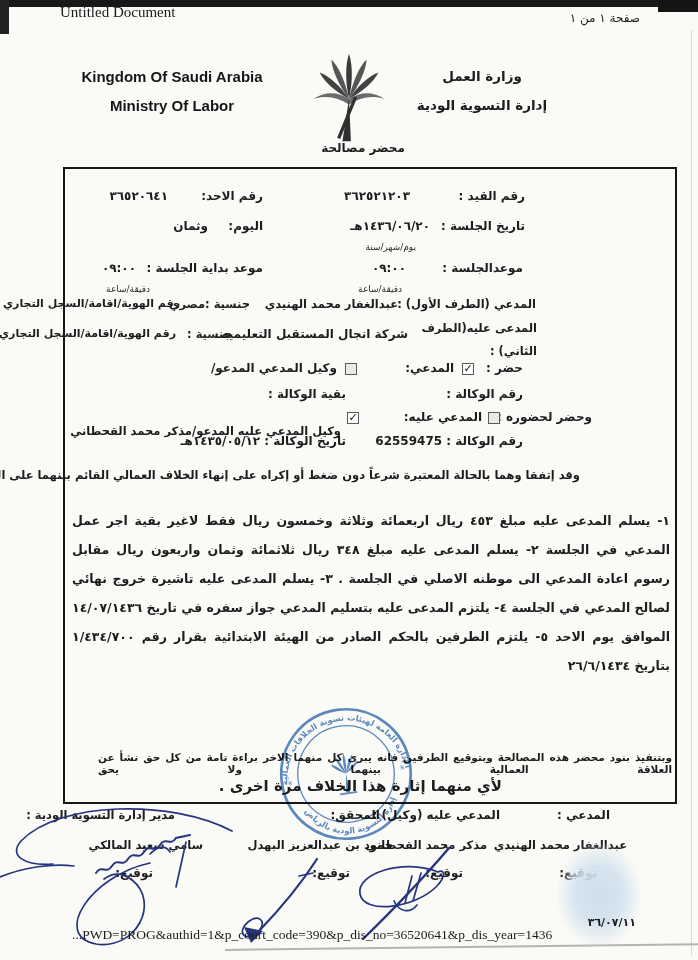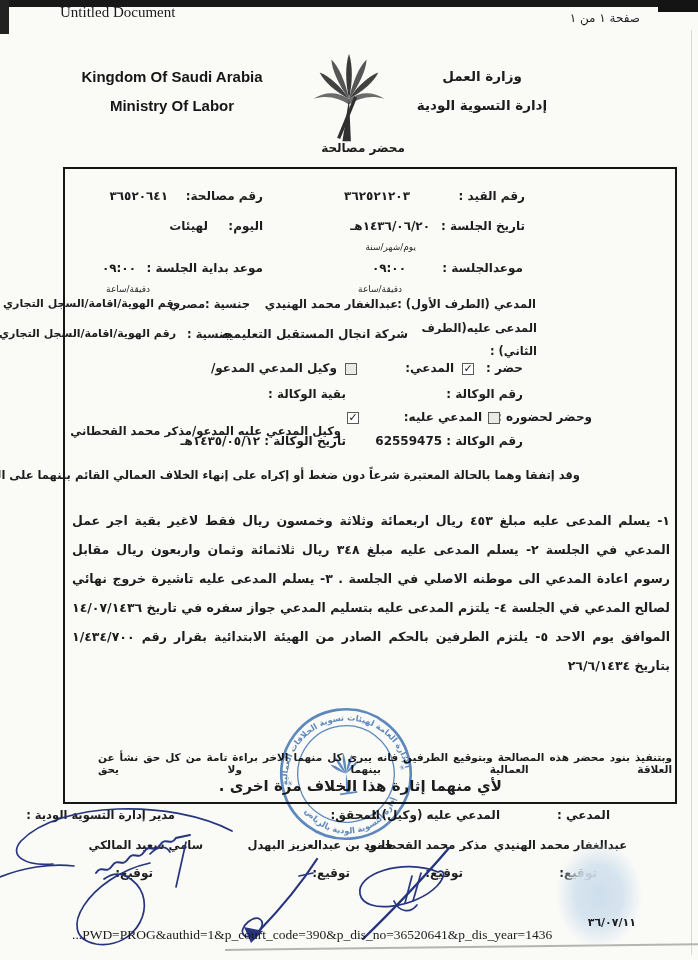--- a/index.html
+++ b/index.html
@@ -72,28 +72,28 @@
       <path d="M50 52 L43 97 L52 97 Z" fill="#2f2f2f"></path>
       <path d="M57 50 L39 94" stroke="#2f2f2f" stroke-width="3.5" fill="none"></path>
     </g>
   </svg>
   <div class="ar center" style="left:299px;top:141px;width:110px;font-size:12px;margin-left:9px;">محضر مصالحة</div>
 
   <div class="main-box"></div>
 
   <div class="ar" style="right:173px;top:189px;">رقم القيد :</div>
   <div class="ar" style="right:288px;top:189px;">٣٦٢٥٢١٢٠٣</div>
-  <div class="ar" style="right:435px;top:189px;">رقم مصالحة:</div>
+  <div class="ar" style="right:435px;top:189px;">رقم الاحد:</div>
   <div class="ar" style="right:530px;top:189px;">٣٦٥٢٠٦٤١</div>
 
   <div class="ar" style="right:173px;top:219px;">تاريخ الجلسة :</div>
   <div class="ar" style="right:268px;top:219px;">١٤٣٦/٠٦/٢٠هـ</div>
   <div class="ar small" style="right:282px;top:242px;">يوم/شهر/سنة</div>
   <div class="ar" style="right:435px;top:219px;">اليوم:</div>
-  <div class="ar" style="right:490px;top:219px;">لهيئات</div>
+  <div class="ar" style="right:490px;top:219px;">وثمان</div>
 
   <div class="ar" style="right:175px;top:261px;">موعدالجلسة :</div>
   <div class="ar" style="right:292px;top:261px;">٠٩:٠٠</div>
   <div class="ar small" style="right:296px;top:284px;">دقيقة/ساعة</div>
   <div class="ar" style="right:435px;top:261px;">موعد بداية الجلسة :</div>
   <div class="ar" style="right:562px;top:261px;">٠٩:٠٠</div>
   <div class="ar small" style="right:548px;top:284px;">دقيقة/ساعة</div>
 
   <div class="ar" style="right:162px;top:297px;font-size:11.5px;">المدعي (الطرف الأول) :</div>
   <div class="ar" style="right:300px;top:297px;font-size:11.5px;">عبدالغفار محمد الهنيدي</div>

